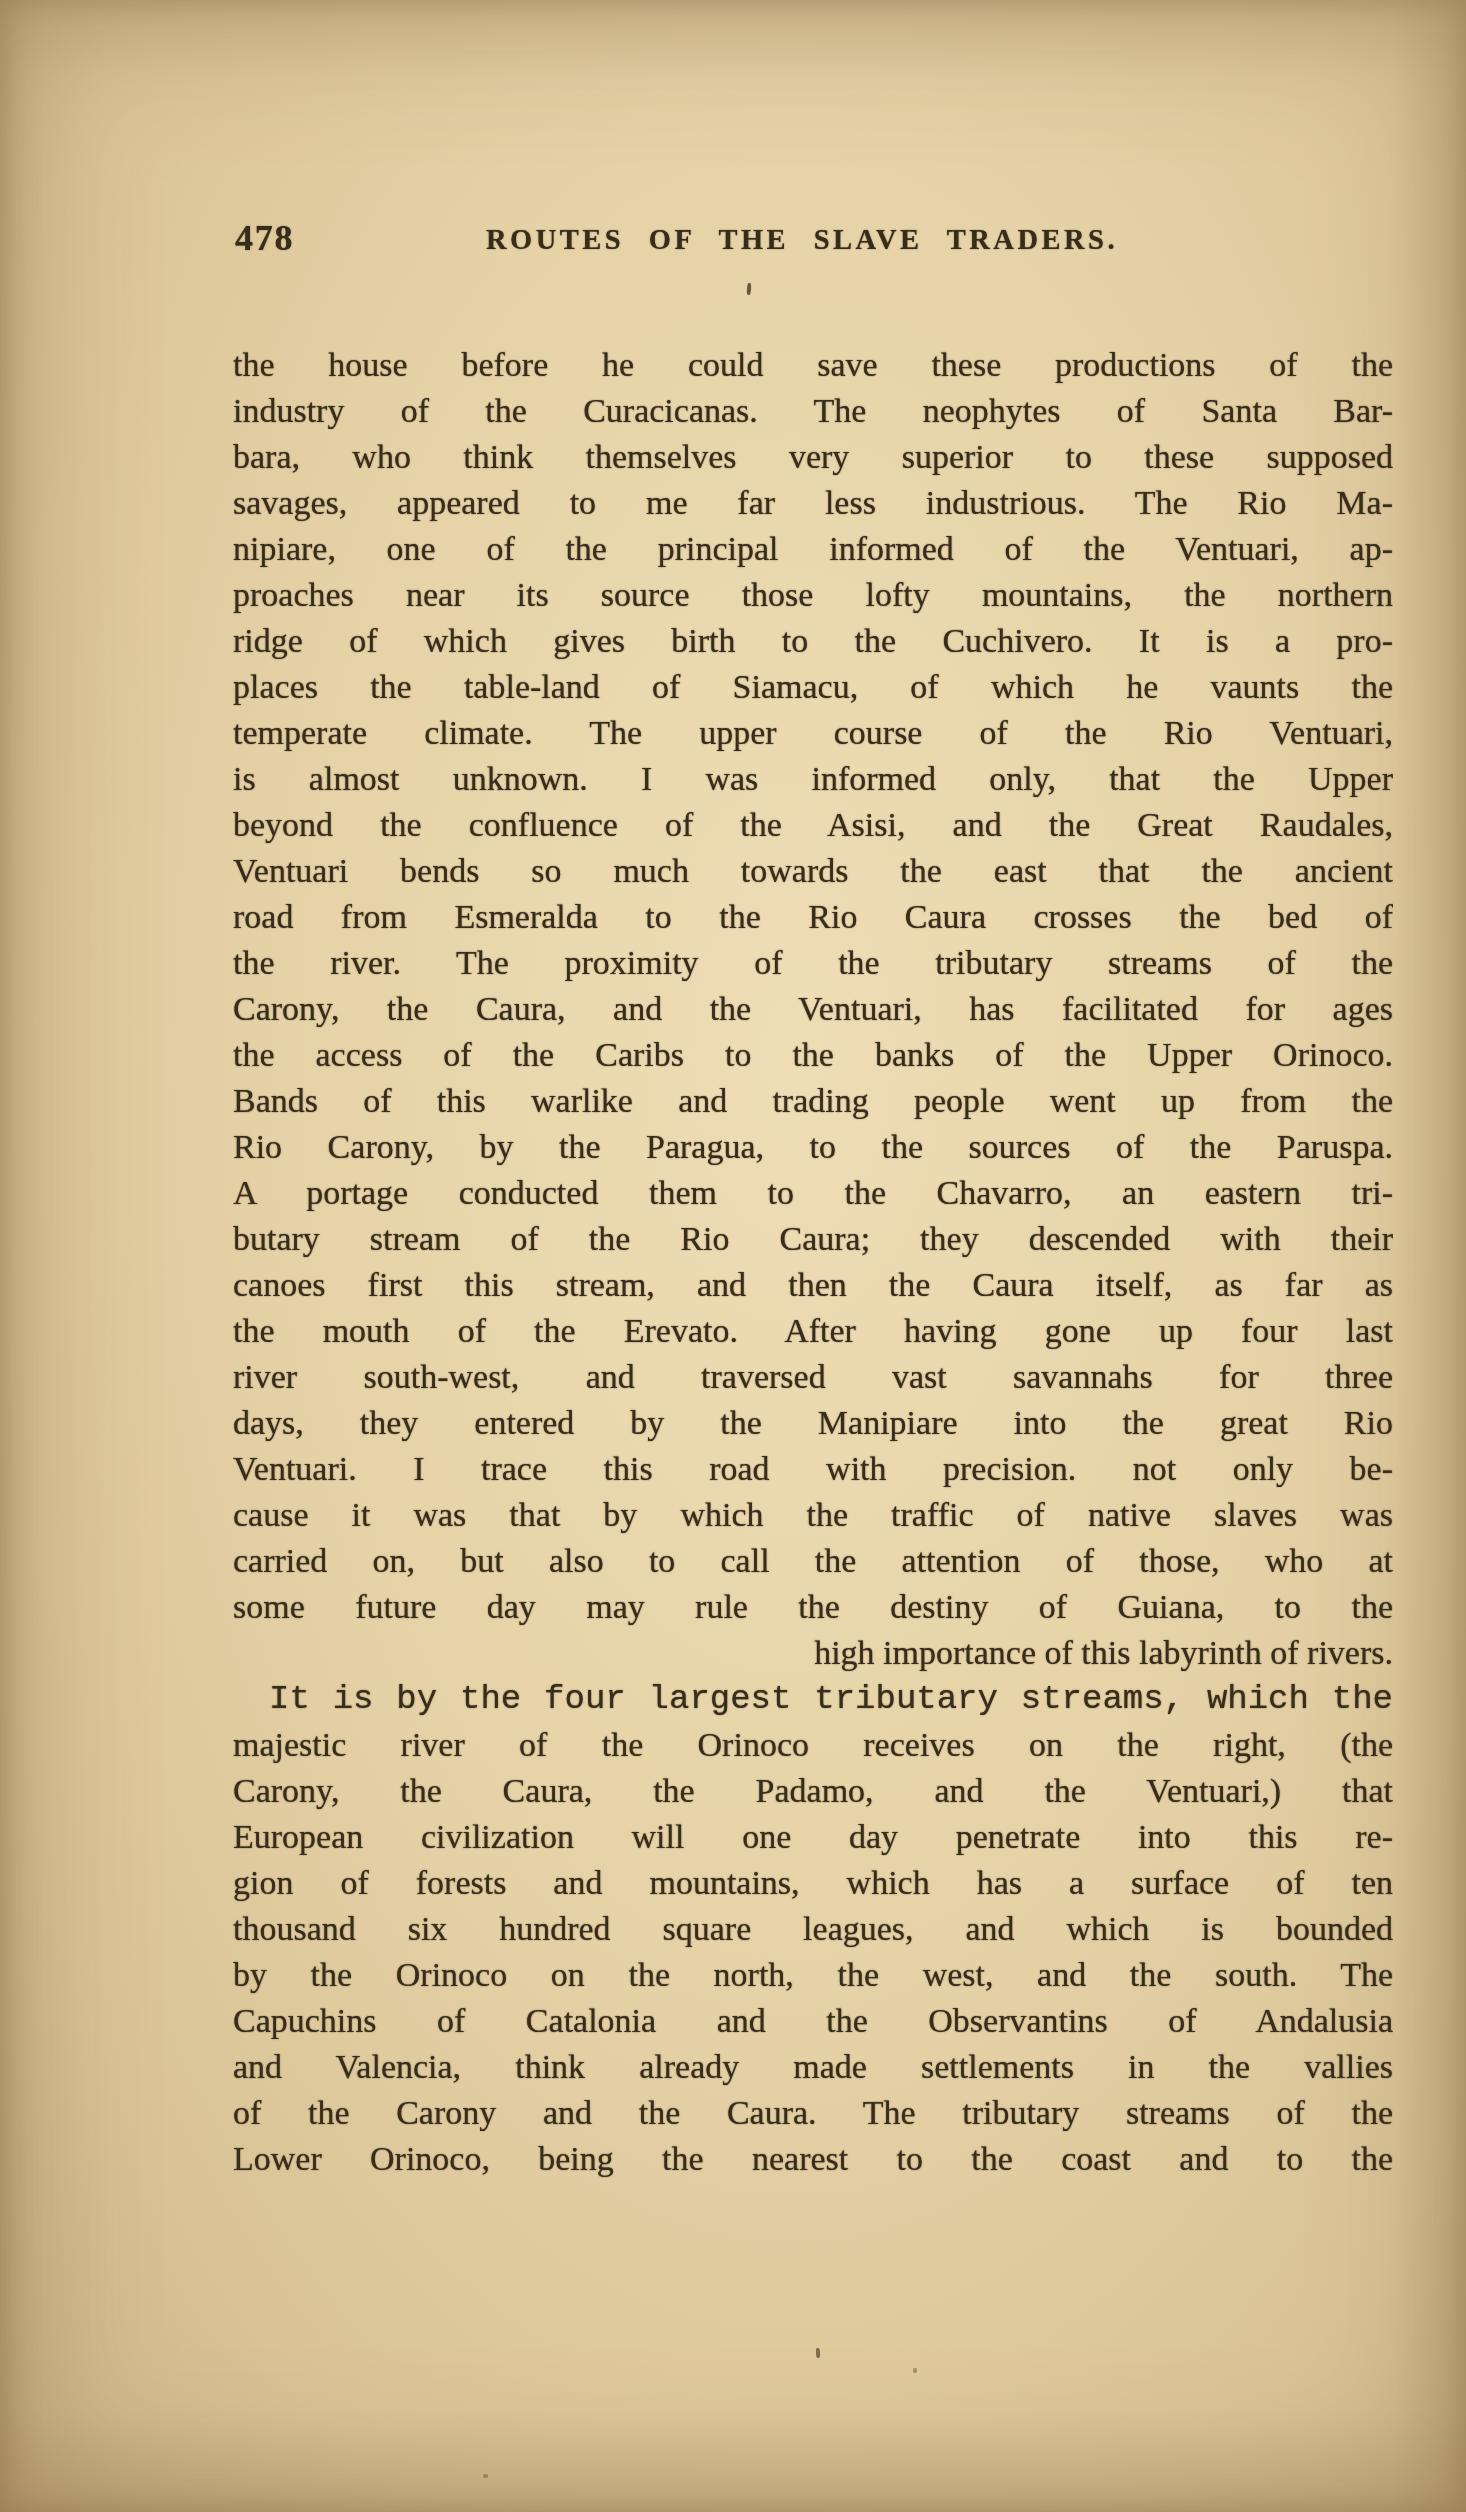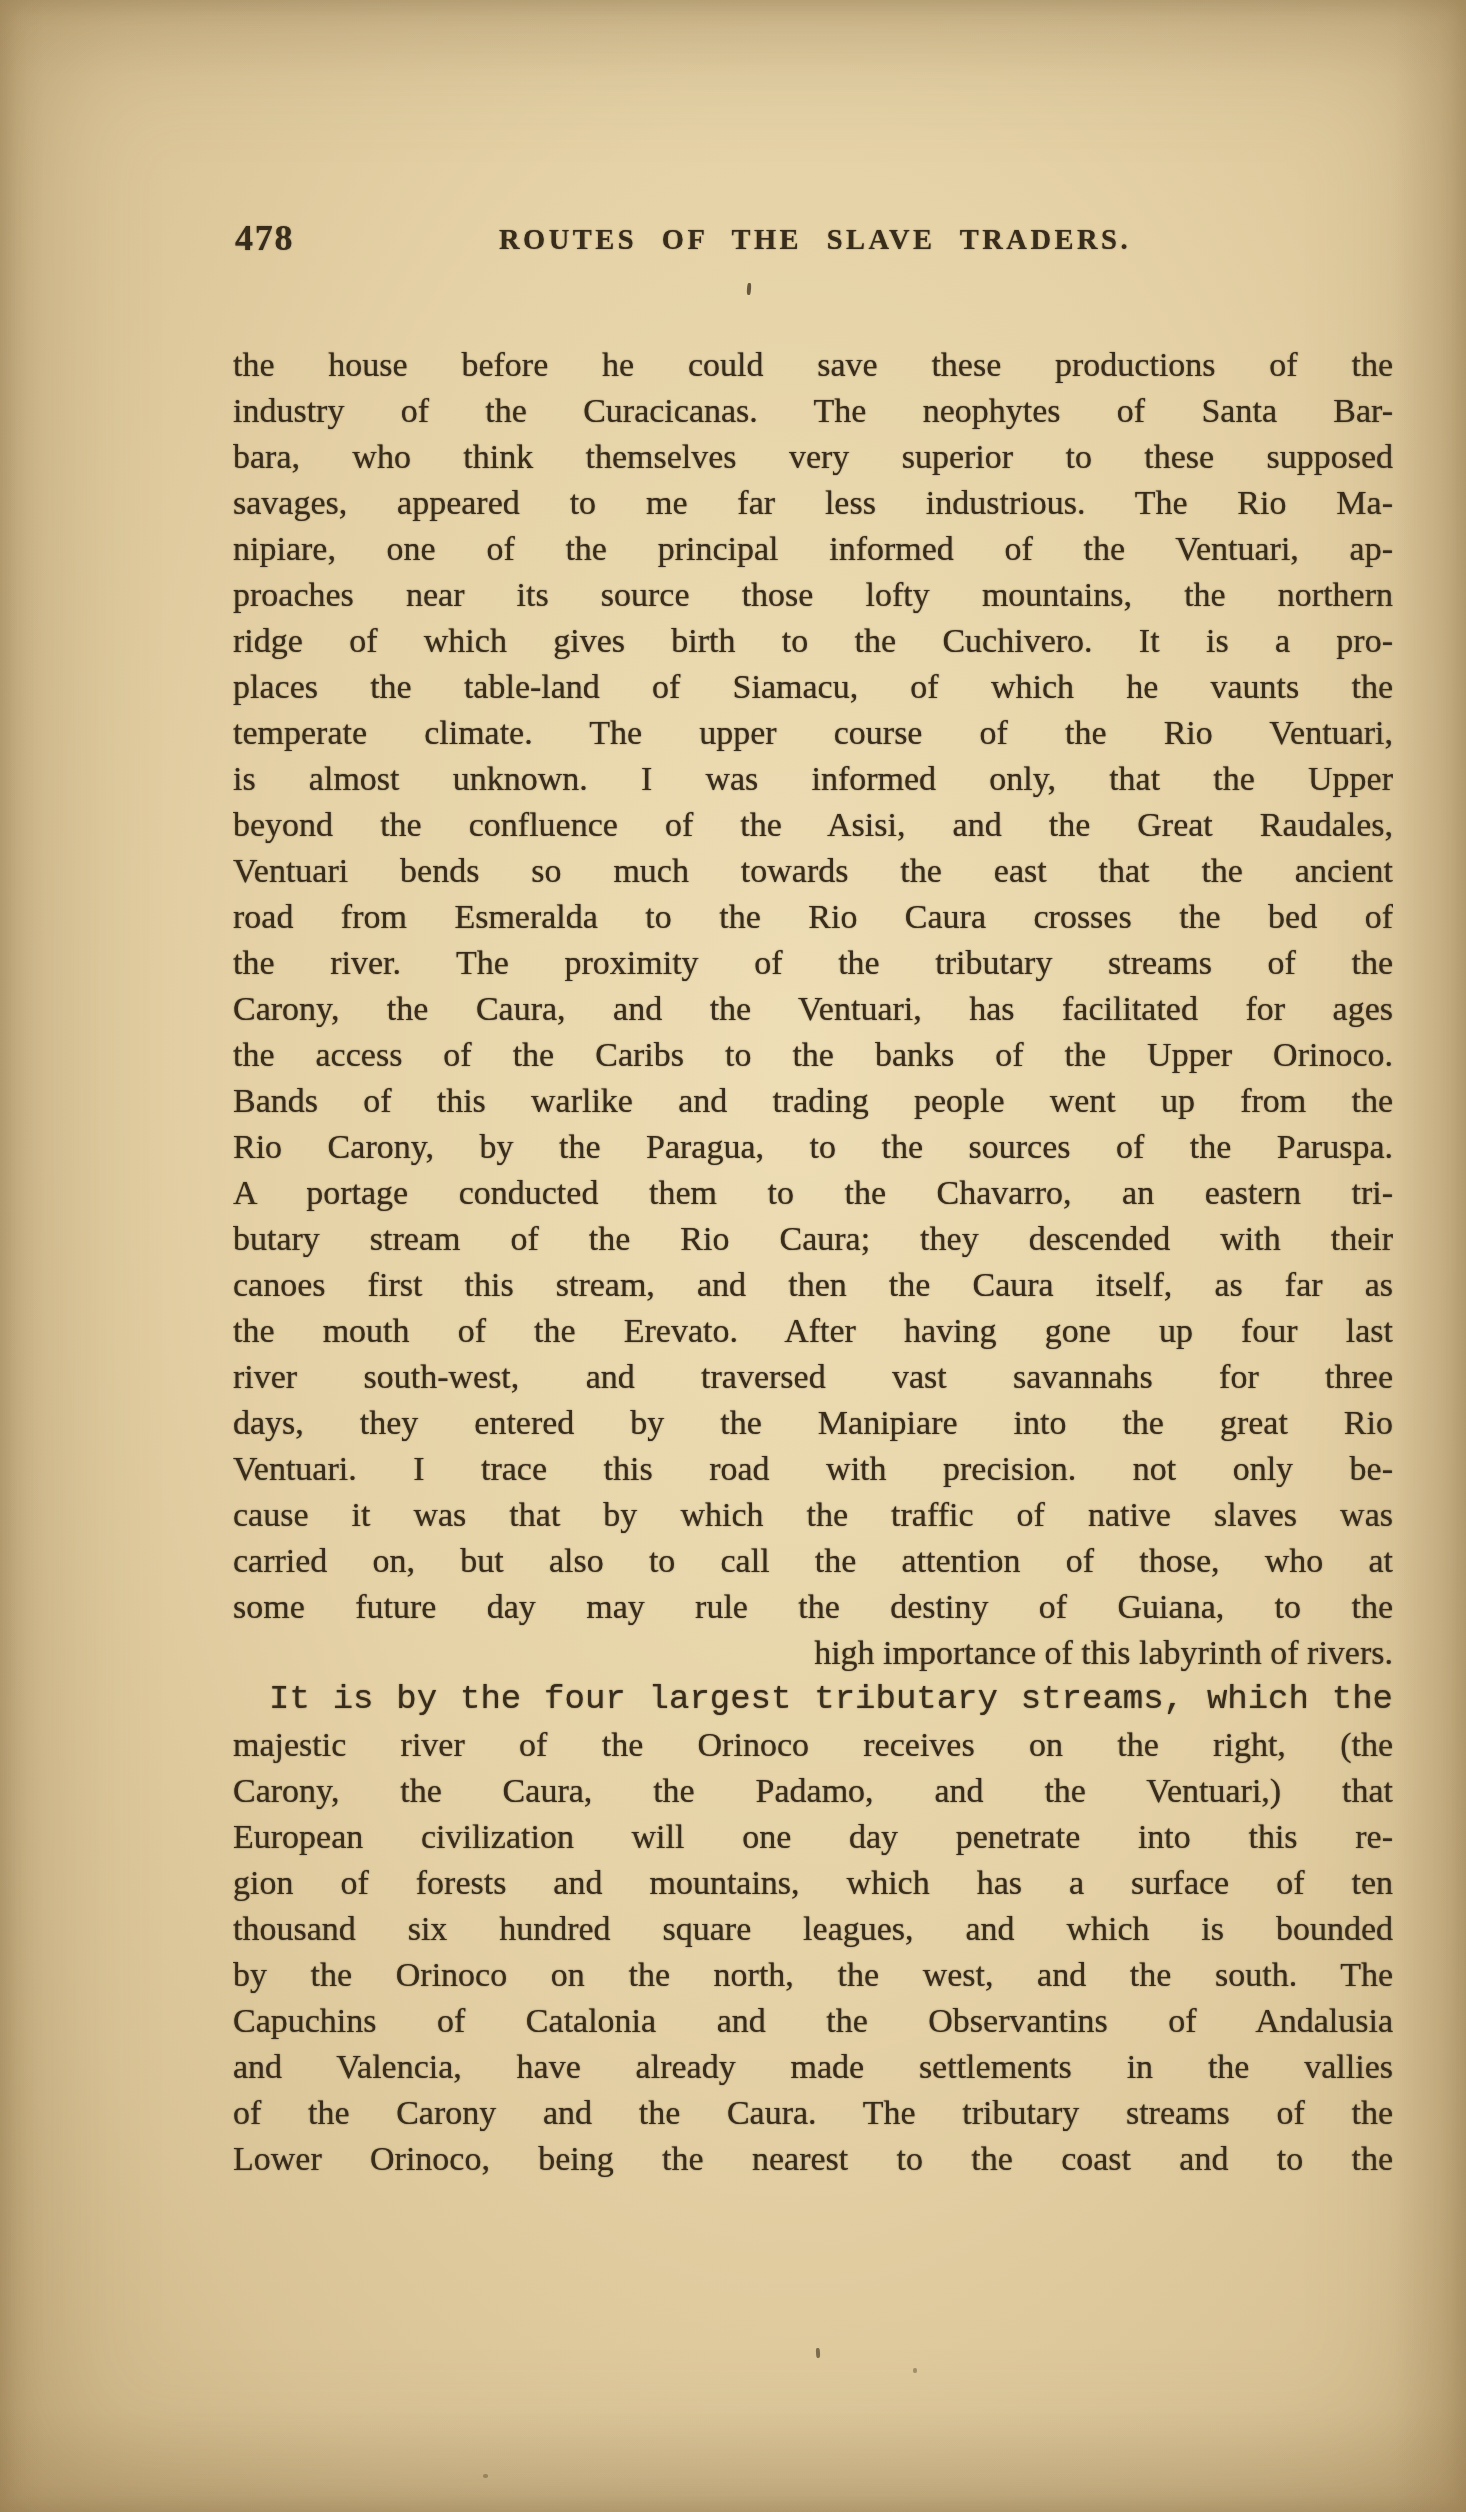--- a/index.html
+++ b/index.html
@@ -41,21 +41,21 @@
     left: 235px;
     top: 217px;
     font-size: 36px;
     font-weight: bold;
     letter-spacing: 1.7px;
     color: var(--ink, #382c1b);
     text-shadow: 0 0 1.3px rgba(46,35,18,0.75);
   }
   .running-header {
     position: absolute;
-    left: 235px;
+    left: 222px;
     top: 224px;
     width: 1160px;
     text-align: center;
     font-size: 28.5px;
     font-weight: bold;
     letter-spacing: 3.5px;
     word-spacing: 14px;
     color: var(--ink, #382c1b);
     text-shadow: 0 0 1.3px rgba(46,35,18,0.75);
     white-space: nowrap;
@@ -141,21 +141,21 @@
       <div class="text-line">some future day may rule the destiny of Guiana, to the</div>
       <div class="text-line no-just">high importance of this labyrinth of rivers.</div>
       <div class="text-line indent">It is by the four largest tributary streams, which the</div>
       <div class="text-line">majestic river of the Orinoco receives on the right, (the</div>
       <div class="text-line">Carony, the Caura, the Padamo, and the Ventuari,) that</div>
       <div class="text-line">European civilization will one day penetrate into this re-</div>
       <div class="text-line">gion of forests and mountains, which has a surface of ten</div>
       <div class="text-line">thousand six hundred square leagues, and which is bounded</div>
       <div class="text-line">by the Orinoco on the north, the west, and the south.  The</div>
       <div class="text-line">Capuchins of Catalonia and the Observantins of Andalusia</div>
-      <div class="text-line">and Valencia, have already made settlements in the vallies</div>
+      <div class="text-line">and Valencia, think already made settlements in the vallies</div>
       <div class="text-line">of the Carony and the Caura.  The tributary streams of the</div>
       <div class="text-line">Lower Orinoco, being the nearest to the coast and to the</div>
     </div>
 
   <span class="ink-speck speck-1"></span>
   <span class="ink-speck speck-2"></span>
   <span class="ink-speck speck-3"></span>
   <span class="ink-speck speck-4"></span>
 </div>
 

